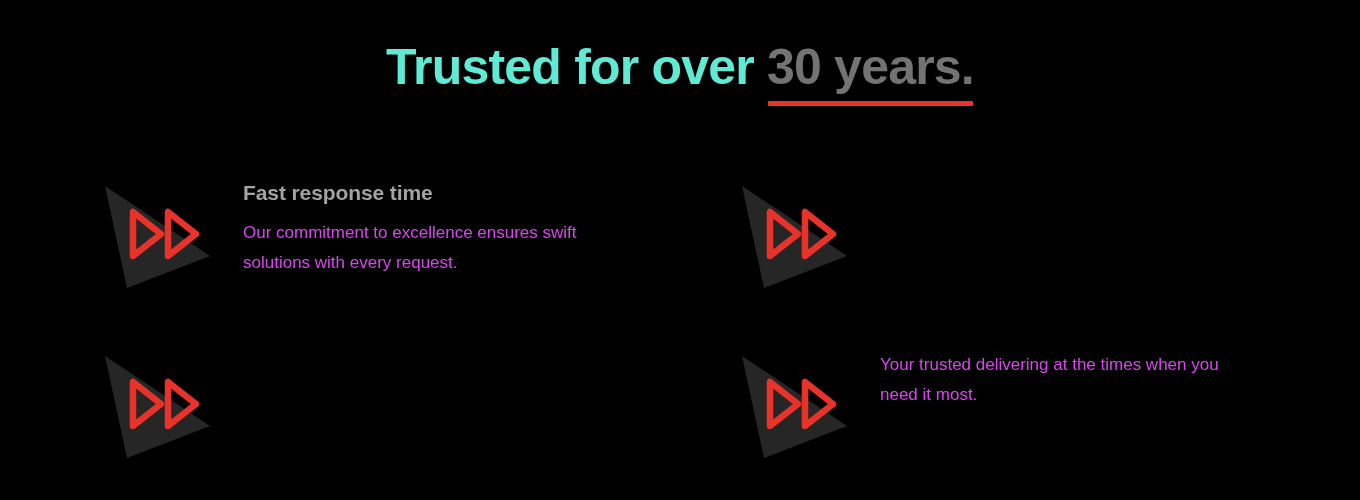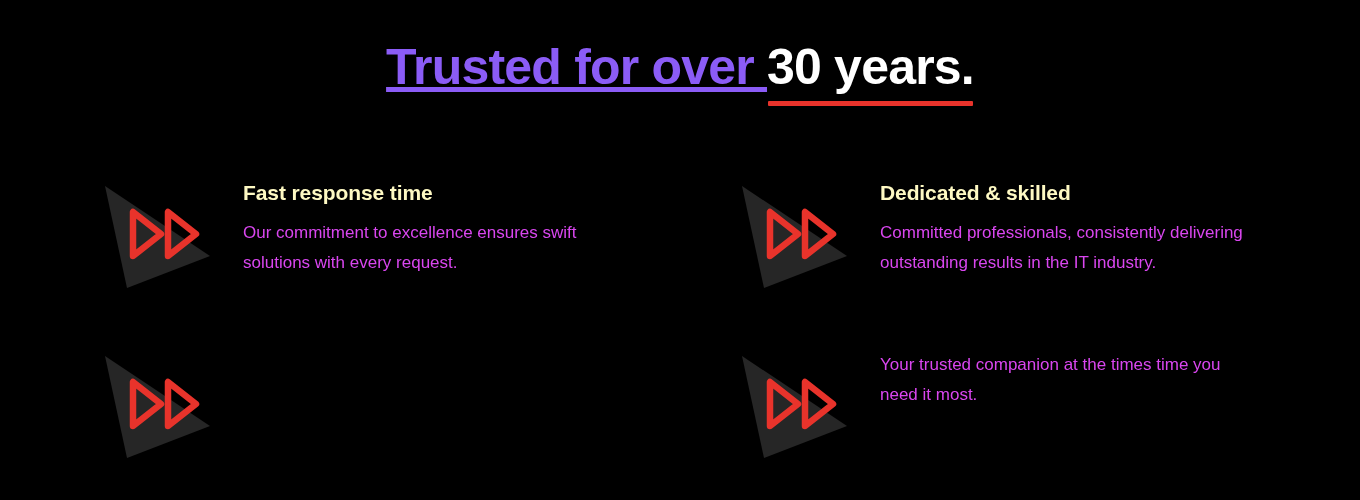--- a/index.html
+++ b/index.html
@@ -35,26 +35,26 @@
   .heading {
     display: inline-block;
     font-size: 50px;
     line-height: 58px;
     font-weight: 700;
     color: #ffffff;
     letter-spacing: -0.8px;
     white-space: nowrap;
   }
 
-  .heading .plain { color: #8b5cf6; text-decoration: underline; }
+  .heading .plain { color: #5eead4; }
 
   .heading .accent {
     position: relative;
     display: inline-block;
-    color: #ffffff;
+    color: #737373;
   }
 
   .heading .accent .rule {
     position: absolute;
     left: 1px;
     right: 1px;
     bottom: -10px;
     height: 5px;
     background: #e8332b;
     border-radius: 1px;
@@ -94,21 +94,21 @@
   .feature-body {
     flex: 1 1 auto;
     padding-top: 12px;
     margin-left: 27px;
   }
 
   .feature-title {
     font-size: 21px;
     line-height: 26px;
     font-weight: 700;
-    color: #fef9c3;
+    color: #a3a3a3;
     letter-spacing: -0.1px;
     margin-bottom: 12px;
   }
 
   .feature-desc {
     font-size: 17px;
     line-height: 30px;
     font-weight: 400;
     color: #d946ef;
     letter-spacing: 0px;
@@ -143,24 +143,20 @@
     </div>
 
     <div class="feature col-right">
       <div class="feature-icon">
         <svg viewBox="0 0 118 118" xmlns="http://www.w3.org/2000/svg" aria-hidden="true">
           <polygon points="7,12 112,82 29,114" fill="#262626"></polygon>
           <polygon points="35,38 35,82 63,60" fill="none" stroke="#e8332b" stroke-width="6.5" stroke-linejoin="round"></polygon>
           <polygon points="70,38 70,82 98,60" fill="none" stroke="#e8332b" stroke-width="6.5" stroke-linejoin="round"></polygon>
         </svg>
       </div>
-      <div class="feature-body">
-        <div class="feature-title">Dedicated &amp; skilled</div>
-        <div class="feature-desc">Committed professionals, consistently delivering outstanding results in the IT industry.</div>
-      </div>
     </div>
 
     <div class="feature col-left">
       <div class="feature-icon">
         <svg viewBox="0 0 118 118" xmlns="http://www.w3.org/2000/svg" aria-hidden="true">
           <polygon points="7,12 112,82 29,114" fill="#262626"></polygon>
           <polygon points="35,38 35,82 63,60" fill="none" stroke="#e8332b" stroke-width="6.5" stroke-linejoin="round"></polygon>
           <polygon points="70,38 70,82 98,60" fill="none" stroke="#e8332b" stroke-width="6.5" stroke-linejoin="round"></polygon>
         </svg>
       </div>
@@ -170,18 +166,18 @@
 
     <div class="feature col-right">
       <div class="feature-icon">
         <svg viewBox="0 0 118 118" xmlns="http://www.w3.org/2000/svg" aria-hidden="true">
           <polygon points="7,12 112,82 29,114" fill="#262626"></polygon>
           <polygon points="35,38 35,82 63,60" fill="none" stroke="#e8332b" stroke-width="6.5" stroke-linejoin="round"></polygon>
           <polygon points="70,38 70,82 98,60" fill="none" stroke="#e8332b" stroke-width="6.5" stroke-linejoin="round"></polygon>
         </svg>
       </div>
       <div class="feature-body">
-        <div class="feature-desc">Your trusted companion at the times time you need it most.</div>
+        <div class="feature-desc">Your trusted delivering at the times when you need it most.</div>
       </div>
     </div>
 
   </div>
 </div>
 
 </body></html>

